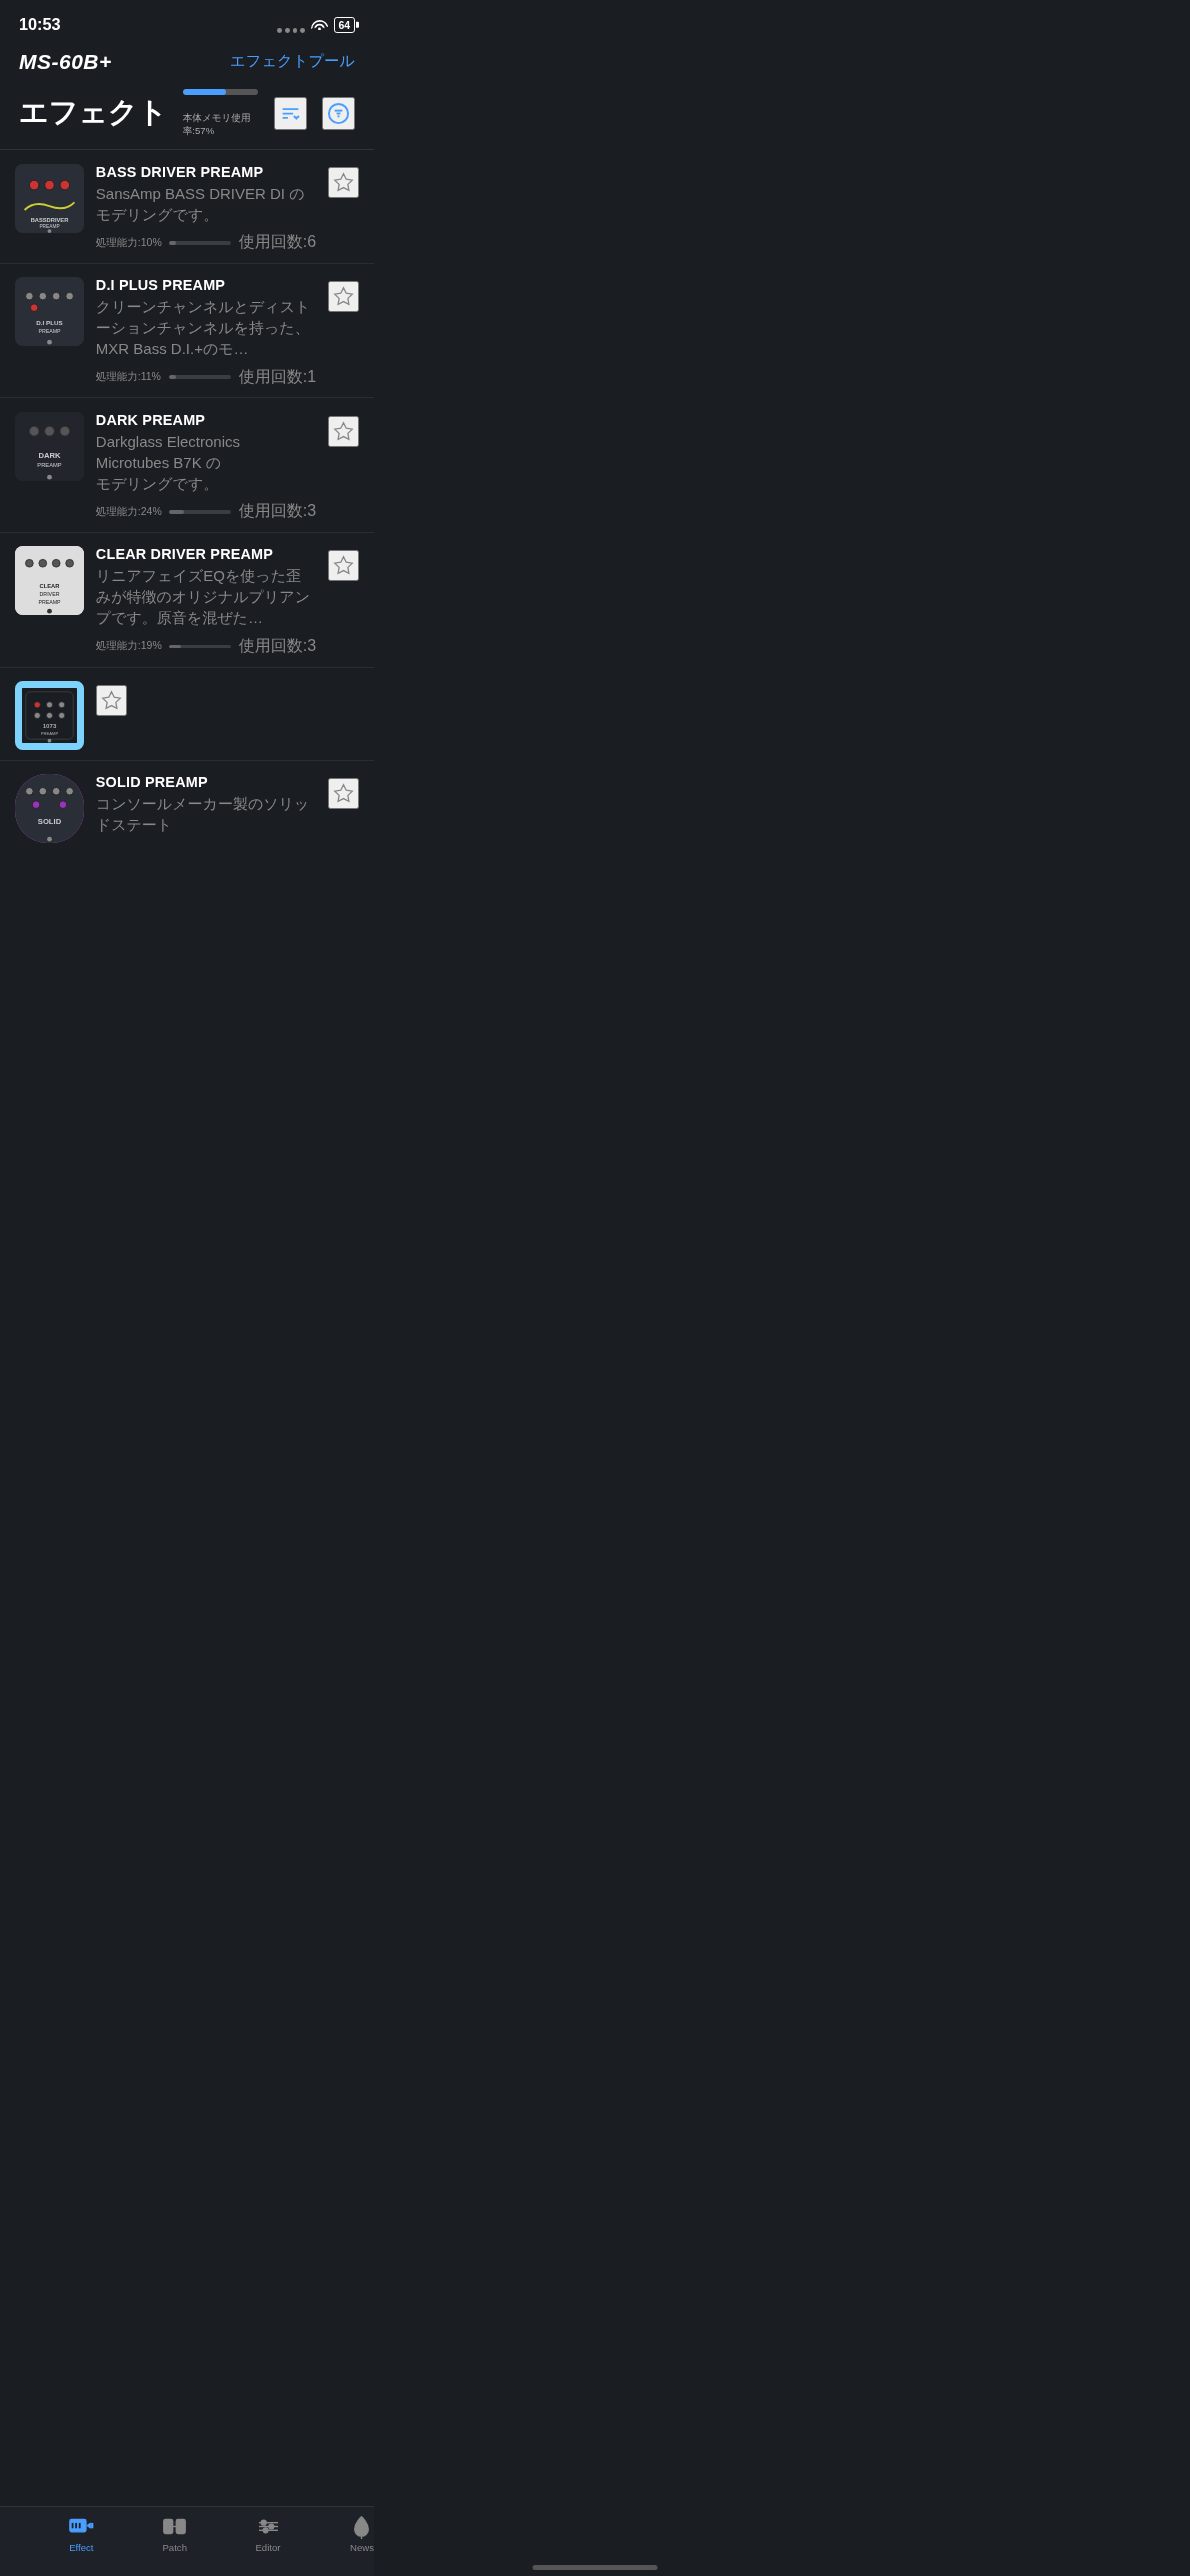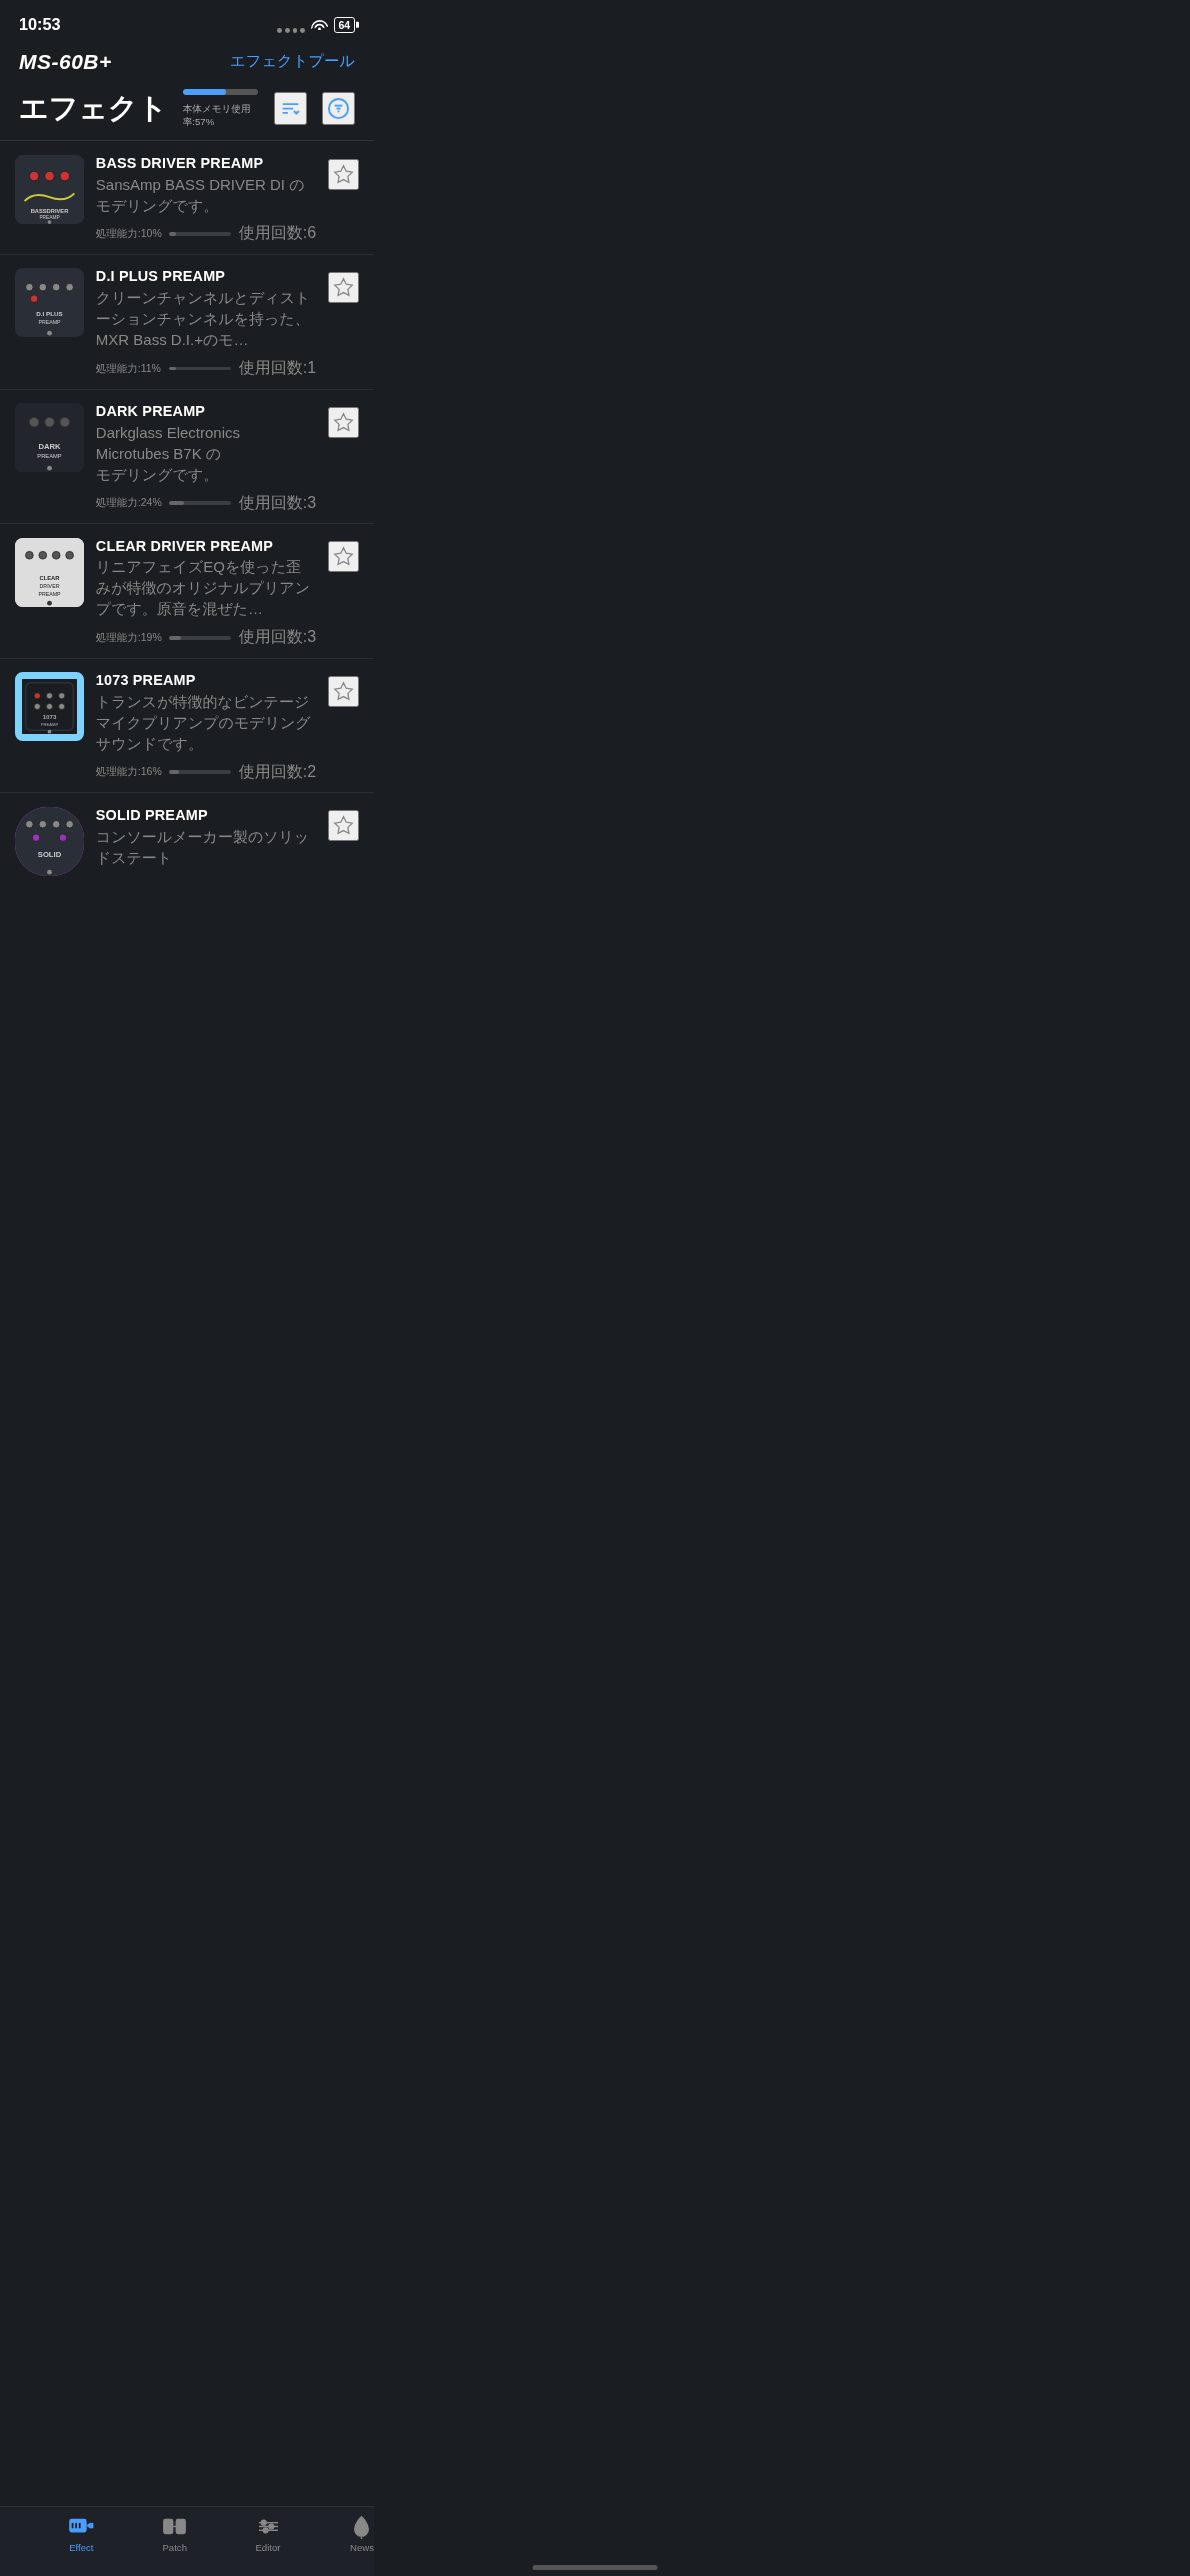--- a/index.html
+++ b/index.html
@@ -87,21 +87,21 @@
     .section-title {
       font-size: 29px;
       font-weight: 700;
       color: #fff;
     }
     .memory-bar-container {
       flex: 1;
       display: flex;
       flex-direction: column;
       align-items: center;
-      gap: 8px;
+      gap: 17px;
     }
     .memory-bar-track {
       width: 100%;
       height: 5.8px;
       background: #555;
       border-radius: 2.9px;
       overflow: hidden;
     }
     .memory-bar-fill {
       height: 100%;
@@ -476,31 +476,20 @@
         <circle cx="36" cy="22" r="4" fill="#888" stroke="#222" stroke-width="1"></circle>
         <circle cx="52" cy="22" r="4" fill="#888" stroke="#222" stroke-width="1"></circle>
         <circle cx="20" cy="36" r="4" fill="#888" stroke="#222" stroke-width="1"></circle>
         <circle cx="36" cy="36" r="4" fill="#888" stroke="#222" stroke-width="1"></circle>
         <circle cx="52" cy="36" r="4" fill="#888" stroke="#222" stroke-width="1"></circle>
         <text x="36" y="53" text-anchor="middle" fill="#aaa" font-size="8" font-weight="bold">1073</text>
         <text x="36" y="61" text-anchor="middle" fill="#aaa" font-size="5.5">PREAMP</text>
         <circle cx="36" cy="69" r="2.5" fill="#888"></circle>
       </svg>
     </div>
-    <div class="effect-content">
-      <div class="effect-name">1073 PREAMP</div>
-      <div class="effect-desc">トランスが特徴的なビンテージマイクプリアンプのモデリングサウンドです。</div>
-      <div class="effect-stats">
-        <span class="cpu-label">処理能力:16%</span>
-        <div class="cpu-bar-track">
-          <div class="cpu-bar-fill" style="width:16%"></div>
-        </div>
-        <span class="use-count">使用回数:2</span>
-      </div>
-    </div>
     <button class="star-btn">
       <svg width="21" height="21" viewBox="0 0 24 24" fill="none" stroke="#888" stroke-width="1.5">
         <polygon points="12,2 15.09,8.26 22,9.27 17,14.14 18.18,21.02 12,17.77 5.82,21.02 7,14.14 2,9.27 8.91,8.26"></polygon>
       </svg>
     </button>
   </div>
 
   <div class="effect-item" style="border-bottom:none;">
     <div class="effect-thumb thumb-solid">
       <svg class="thumb-svg" viewBox="0 0 72 72">

